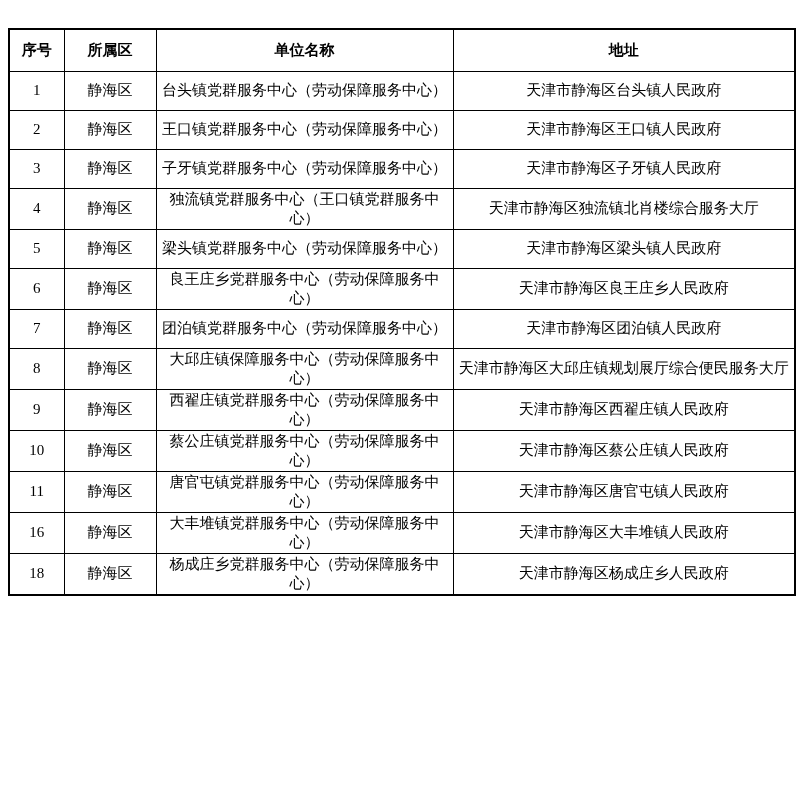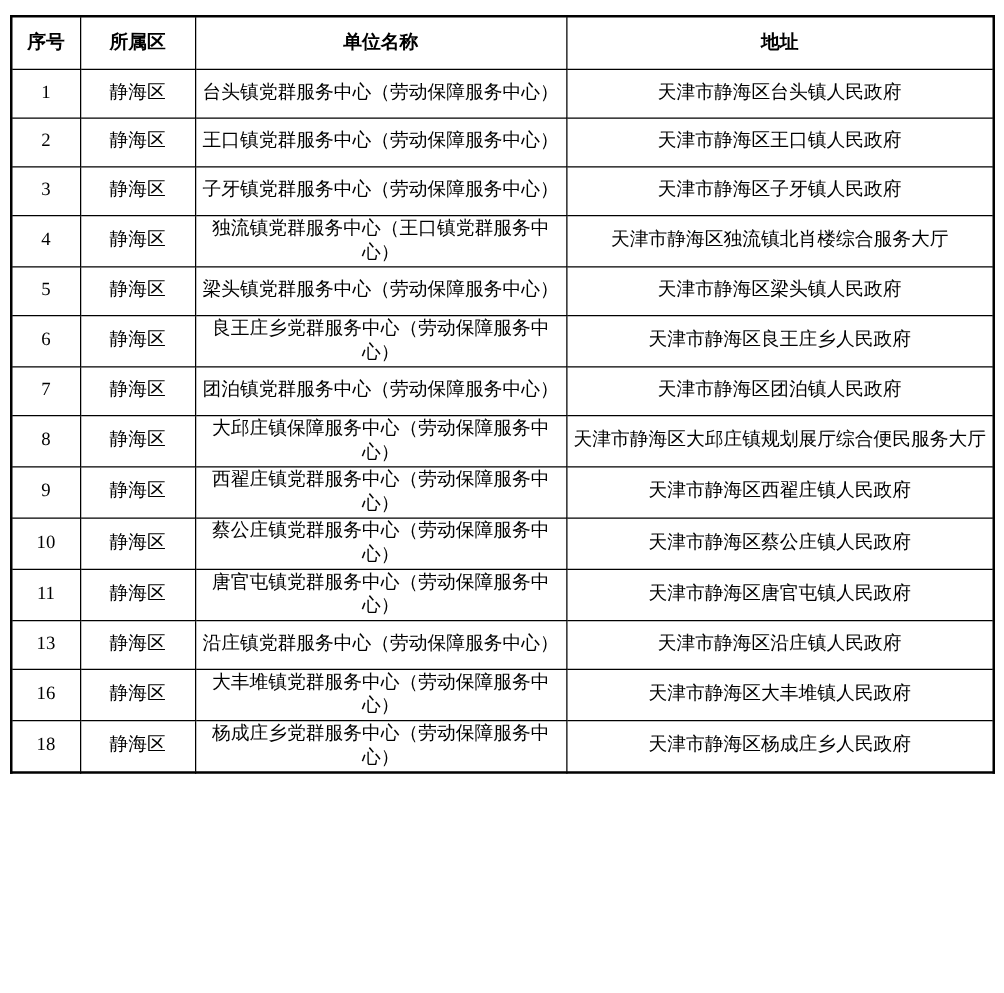--- a/index.html
+++ b/index.html
@@ -9,20 +9,21 @@
   }
   body {
     width: 803px;
     height: 794px;
     font-family: "Liberation Serif", "DejaVu Serif", serif;
     color: #000000;
     box-sizing: border-box;
   }
   .table-wrap {
     padding: 12px 9px 0 8px;
+    margin-top: 16px;
   }
   table.centers {
     border-collapse: collapse;
     table-layout: fixed;
     width: 786px;
     border: 2px solid #000000;
     background: #ffffff;
   }
   table.centers col.c-index    { width: 55px;  }
   table.centers col.c-district { width: 92px;  }
@@ -130,26 +131,20 @@
           <td>蔡公庄镇党群服务中心（劳动保障服务中心）</td>
           <td>天津市静海区蔡公庄镇人民政府</td>
         </tr>
         <tr>
           <td>11</td>
           <td>静海区</td>
           <td>唐官屯镇党群服务中心（劳动保障服务中心）</td>
           <td>天津市静海区唐官屯镇人民政府</td>
         </tr>
         <tr>
-          <td>13</td>
-          <td>静海区</td>
-          <td>沿庄镇党群服务中心（劳动保障服务中心）</td>
-          <td>天津市静海区沿庄镇人民政府</td>
-        </tr>
-        <tr>
           <td>16</td>
           <td>静海区</td>
           <td>大丰堆镇党群服务中心（劳动保障服务中心）</td>
           <td>天津市静海区大丰堆镇人民政府</td>
         </tr>
         <tr>
           <td>18</td>
           <td>静海区</td>
           <td>杨成庄乡党群服务中心（劳动保障服务中心）</td>
           <td>天津市静海区杨成庄乡人民政府</td>

